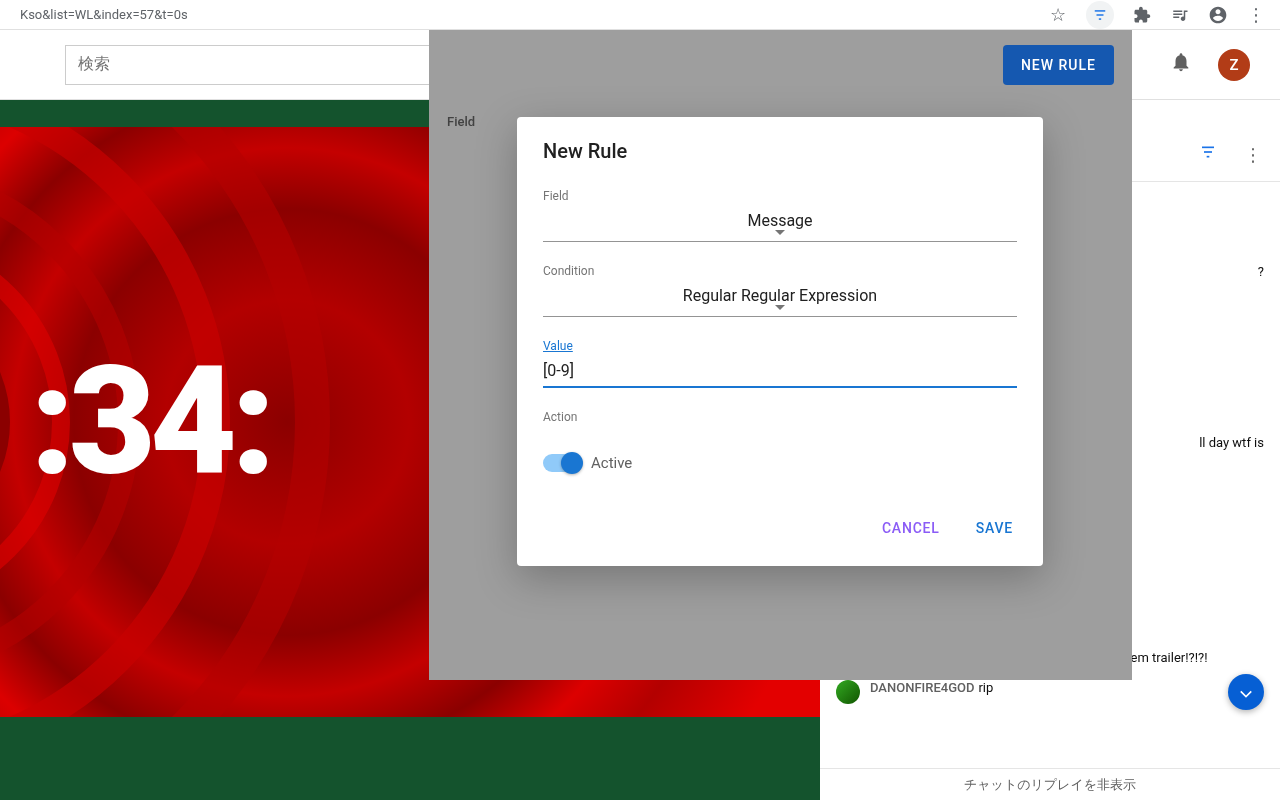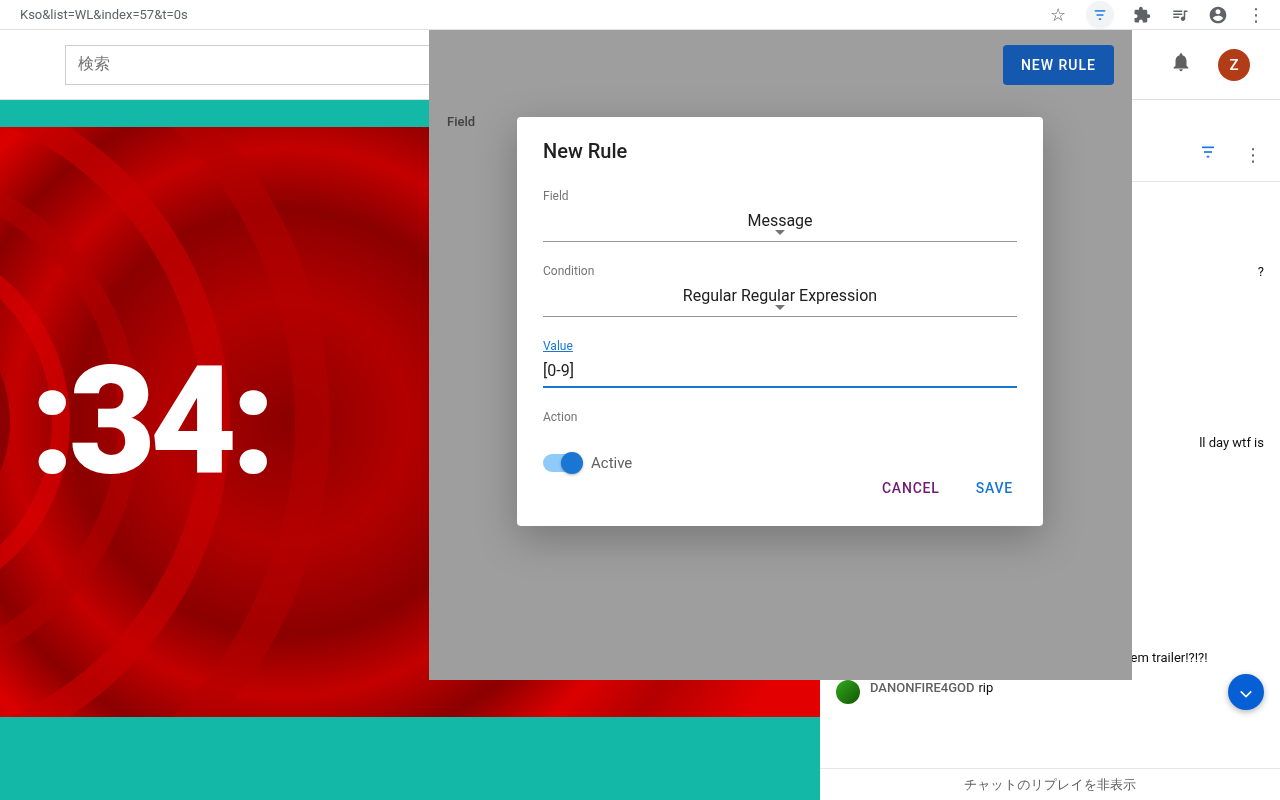--- a/index.html
+++ b/index.html
@@ -15,21 +15,21 @@
 
 
 .app-bar { height: 70px; background: #fff; display: flex; align-items: center; padding: 0 20px; border-bottom: 1px solid #e0e0e0; }
 .search-box { margin-left: 45px; width: 540px; height: 40px; border: 1px solid #ccc; background: #fff; display: flex; align-items: center; padding: 0 12px; font-size: 16px; color: #757575; }
 .app-right { margin-left: auto; display: flex; align-items: center; gap: 26px; padding-right: 10px; }
 .bell-icon { font-size: 20px; color: #606060; }
 .avatar { width: 32px; height: 32px; border-radius: 50%; background: #b23c17; color: #fff; display: flex; align-items: center; justify-content: center; font-size: 15px; font-weight: 500; }
 
 
 .main { display: flex; height: 700px; }
-.video-area { width: 820px; background: #14b8a6; padding-top: 27px; }
+.video-area { width: 820px; background: #14532d; padding-top: 27px; }
 .video-thumb { width: 820px; height: 590px; position: relative; overflow: hidden; background: radial-gradient(circle at 35% 50%, #8b0000 0%, #b30000 20%, #8b0000 35%, #c40000 45%, #8b0000 55%, #dc0000 65%, #b30000 75%, #e30000 90%); }
 .rings { position: absolute; left: -120px; top: 50%; transform: translateY(-50%); }
 .ring { position: absolute; border-radius: 50%; border-style: solid; border-color: rgba(180,0,0,0.6); }
 .r1 { width: 900px; height: 900px; top: -450px; left: -450px; border-width: 35px; }
 .r2 { width: 700px; height: 700px; top: -350px; left: -350px; border-width: 28px; border-color: rgba(200,0,0,0.7); }
 .r3 { width: 520px; height: 520px; top: -260px; left: -260px; border-width: 22px; }
 .r4 { width: 380px; height: 380px; top: -190px; left: -190px; border-width: 18px; border-color: rgba(220,0,0,0.65); }
 .r5 { width: 260px; height: 260px; top: -130px; left: -130px; border-width: 130px; border-color: #8b0000; }
 .overlay-text { position: absolute; left: 30px; top: 50%; transform: translateY(-50%); font-size: 150px; font-weight: 900; color: #fff; letter-spacing: -6px; }
 
@@ -58,27 +58,27 @@
 
 
 .dialog { position: absolute; top: 117px; left: 517px; width: 526px; background: #fff; border-radius: 4px; box-shadow: 0 12px 40px rgba(0,0,0,0.25); padding: 22px 26px; }
 .dialog-title { font-size: 20px; font-weight: 500; color: #212121; margin-bottom: 26px; }
 .form-group { margin-bottom: 22px; position: relative; }
 .form-label { font-size: 12px; color: #757575; margin-bottom: 4px; display: block; }
 .form-label.focused { color: #1976d2; text-decoration: underline; }
 .form-value { font-size: 16px; color: #212121; padding: 4px 0 6px; border-bottom: 1px solid #949494; display: flex; align-items: center; justify-content: space-between; flex-direction: column; }
 .form-input { font-size: 16px; color: #212121; padding: 4px 0 6px; border: none; border-bottom: 2px solid #1976d2; width: 100%; outline: none; }
 .dropdown-arrow { width: 0; height: 0; border-left: 5px solid transparent; border-right: 5px solid transparent; border-top: 5px solid #757575; }
-.toggle-row { display: flex; align-items: center; gap: 10px; margin-top: 30px; }
+.toggle-row { display: flex; align-items: center; gap: 10px; margin-top: 30px; margin-bottom: 40px; }
 .toggle { width: 38px; height: 18px; background: #90caf9; border-radius: 10px; position: relative; }
 .toggle-knob { width: 22px; height: 22px; background: #1976d2; border-radius: 50%; position: absolute; right: -2px; top: -2px; box-shadow: 0 1px 3px rgba(0,0,0,0.3); }
 .toggle-label { font-size: 15px; color: #616161; }
 .dialog-actions { display: flex; justify-content: flex-end; gap: 28px; }
 .dialog-btn { font-size: 14px; font-weight: 500; letter-spacing: 0.8px; background: none; border: none; cursor: pointer; padding: 8px 4px; }
-.btn-cancel { color: #701a75; }
+.btn-cancel { color: #8b5cf6; }
 .btn-save { color: #1976d2; }
 </style>
 </head>
 <body>
 
 <div class="browser-bar">
   <span class="url-fragment">Kso&amp;list=WL&amp;index=57&amp;t=0s</span>
   <div class="browser-icons">
     <span class="browser-icon">☆</span>
     <span class="ext-icon">

